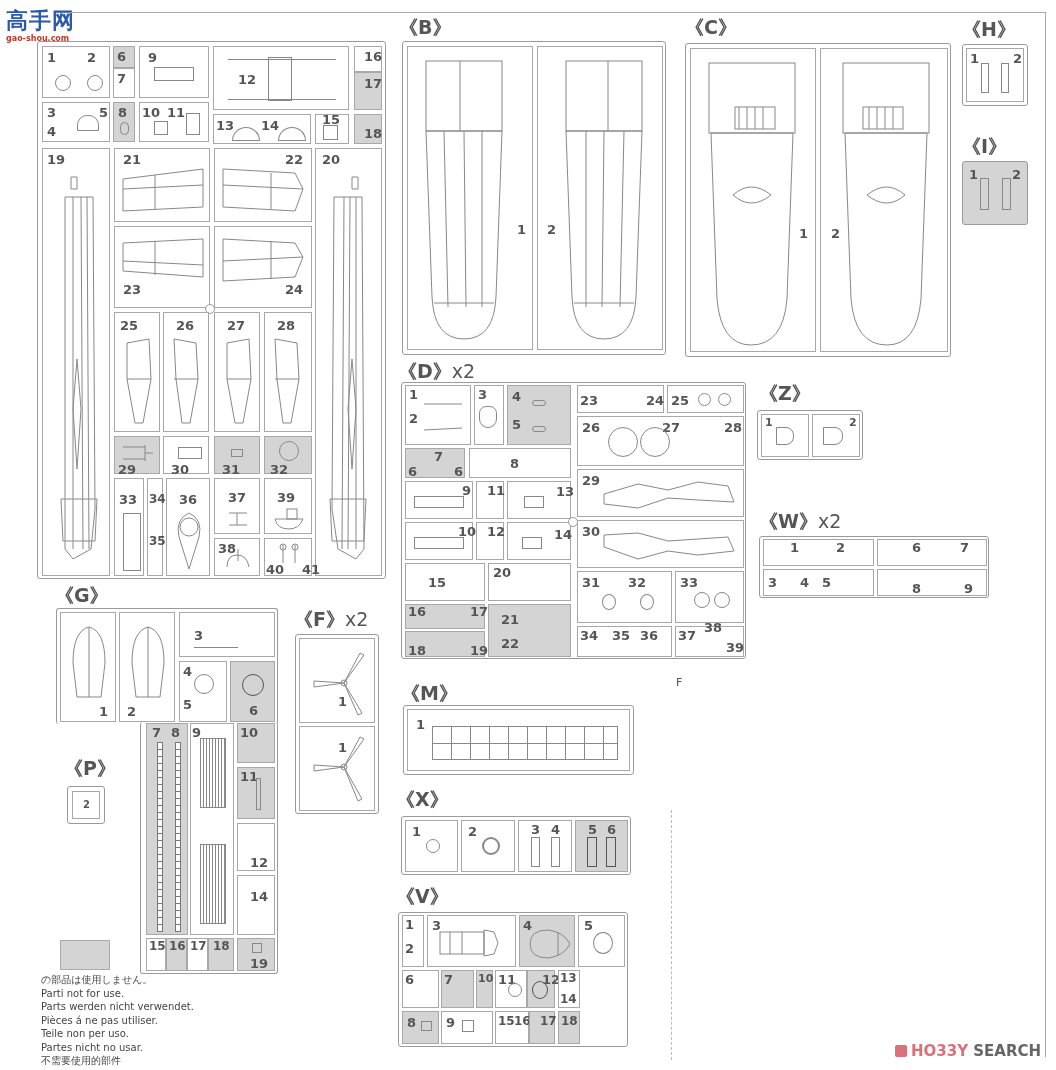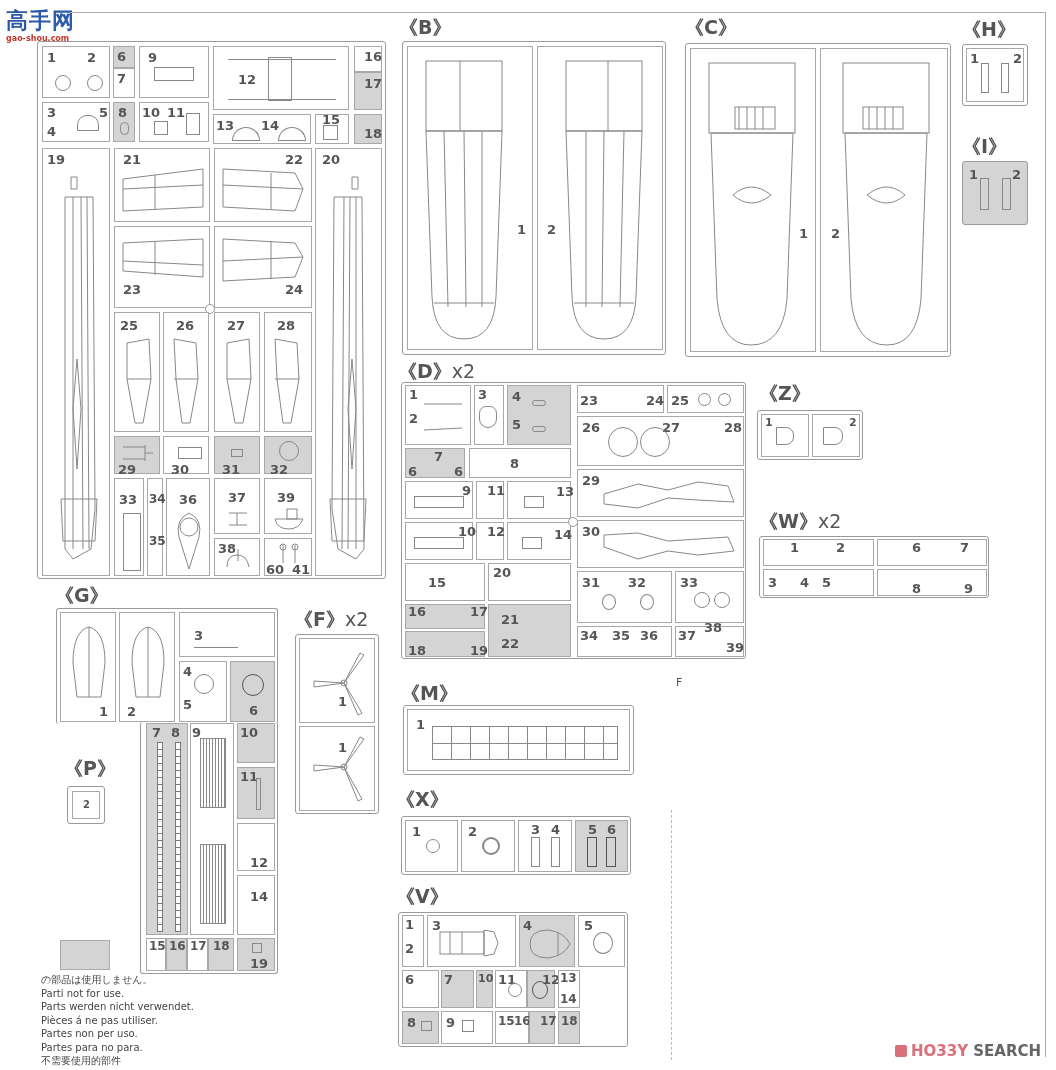--- a/index.html
+++ b/index.html
@@ -231,22 +231,22 @@
       </svg>
   </div>
   <div class="abs cell" style="left:176px;top:496px;width:46px;height:38px;">
     <span class="num" style="left:3px;top:3px;">38</span>
     <svg width="46" height="38" style="left:0;top:0;">
         <path d="M12 28 Q12 16 22 16 Q32 16 34 28"></path>
         <line x1="23" y1="10" x2="23" y2="22"></line>
       </svg>
   </div>
   <div class="abs cell" style="left:226px;top:496px;width:48px;height:38px;">
-    <span class="num" style="left:1px;top:24px;">60</span>
-    <span class="num" style="left:27px;top:24px;">41</span>
+    <span class="num" style="left:1px;top:24px;">40</span>
+    <span class="num" style="left:37px;top:24px;">41</span>
     <svg width="48" height="38" style="left:0;top:0;">
         <line x1="18" y1="6" x2="18" y2="24"></line>
         <line x1="30" y1="6" x2="30" y2="24"></line>
         <circle cx="18" cy="8" r="3"></circle>
         <circle cx="30" cy="8" r="3"></circle>
       </svg>
   </div>
 </div>
 
 <div class="title" style="left:399px;top:18px;"><span>《B》</span></div>
@@ -680,20 +680,20 @@
     <span class="num" style="left:2px;top:3px;font-size:12px;">18</span>
   </div>
 </div>
 
 <div class="abs" style="left:60px;top:940px;width:50px;height:30px;background:#d4d4d4;border:1px solid #aaa;"></div>
 <div class="note" style="left:41px;top:973px;">
   <div>の部品は使用しません。</div>
   <div>Parti not for use.</div>
   <div>Parts werden nicht verwendet.</div>
   <div>Pièces á ne pas utiliser.</div>
-  <div>Partes non per uso.</div>
-  <div>Partes para no para.</div>
+  <div>Teile non per uso.</div>
+  <div>Partes nicht no usar.</div>
   <div>不需要使用的部件</div>
 </div>
 
 <div class="logo" style="left:895px;top:1042px;font-size:15px;font-family:'DejaVu Sans',sans-serif;">
   <span style="display:inline-block;width:12px;height:12px;background:#d9707a;border-radius:2px;vertical-align:-1px;margin-right:4px;"></span><span style="color:#d9707a;">HO33Y</span><span style="color:#666;"> SEARCH</span>
 </div>
 
 </body></html>

